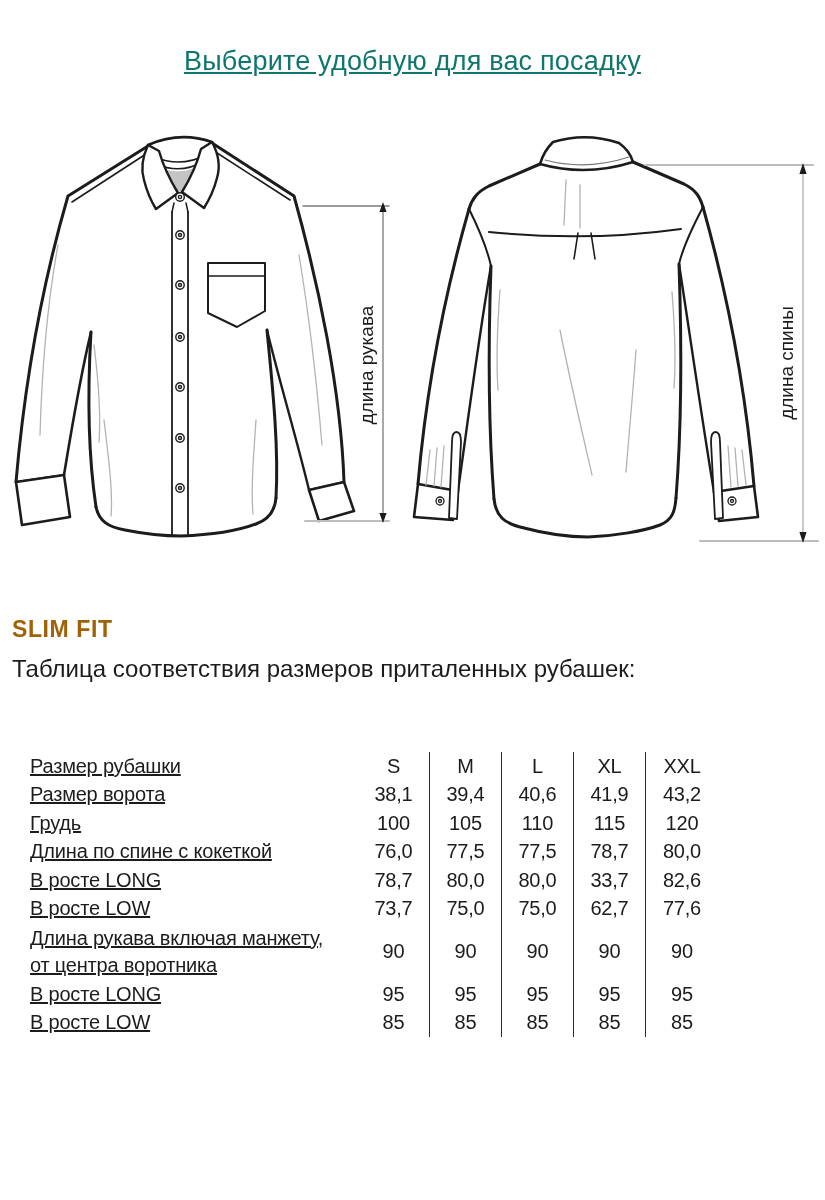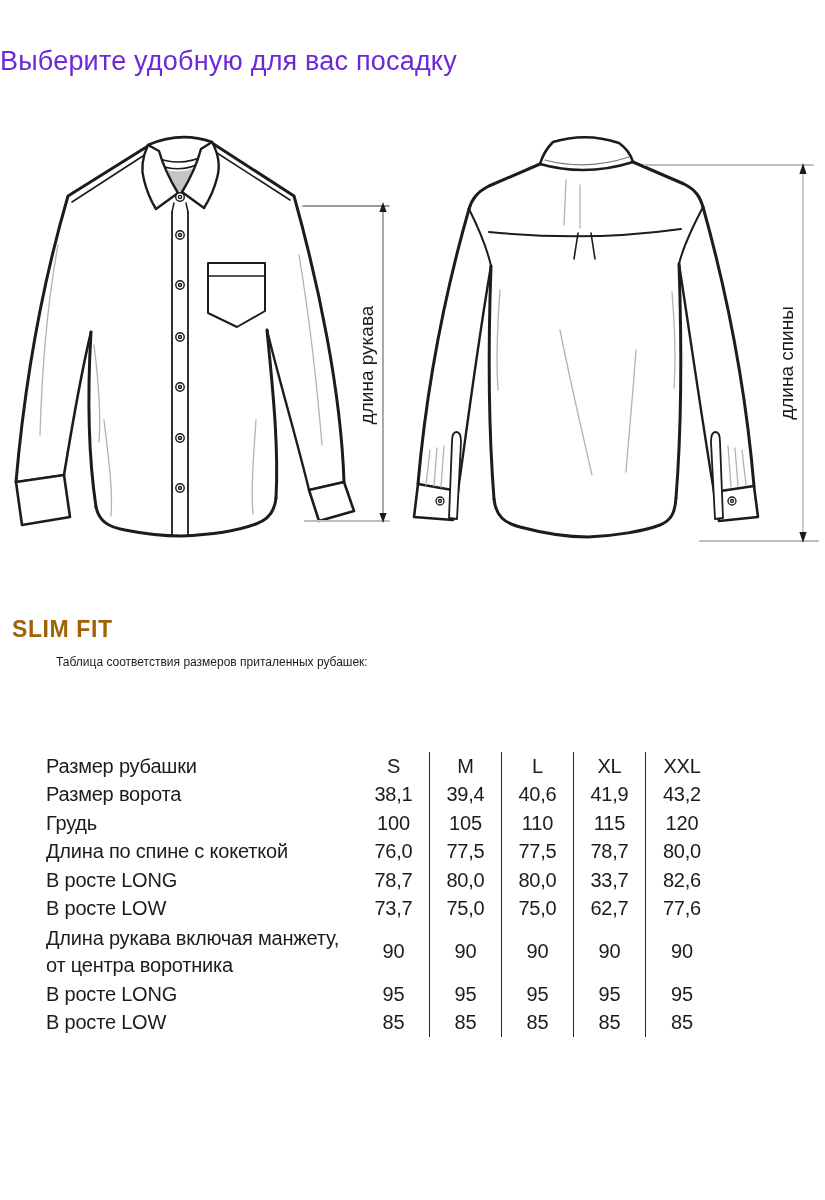--- a/index.html
+++ b/index.html
@@ -7,23 +7,24 @@
   body {
     position:relative;
     width:825px; height:1200px;
     background:#ffffff;
     font-family:"Liberation Sans", sans-serif;
     color:#1c1c1c;
     overflow:hidden;
   }
   .page-title {
     position:absolute; top:46px; left:0; width:825px;
-    text-align:left;
+    text-align:center;
     font-size:27px; letter-spacing:0.2px;
-    color:#6d28d9;
+    color:#0f766e;
+    text-decoration:underline;
   }
   .illustration {
     position:absolute; top:0; left:0;
     width:825px; height:600px;
   }
   .dim-label {
     position:absolute;
     width:140px; height:22px;
     text-align:center;
     font-size:19px; color:#1c1c1c;
@@ -32,39 +33,40 @@
   }
   .dim-label.front { left:297px; top:354px; }
   .dim-label.back  { left:717px; top:352px; }
   .section-heading {
     position:absolute; left:12px; top:616px;
     font-size:23px; font-weight:bold; letter-spacing:0.6px;
     color:#a16207;
   }
   .section-subtitle {
     position:absolute; left:12px; top:655px;
-    font-size:12px; color:#1c1c1c;margin-left:44px;
+    font-size:24px; color:#1c1c1c;
   }
   .size-table {
     position:absolute; left:0; top:752px;
     width:718px;
     font-size:20px; color:#1c1c1c;
     letter-spacing:-0.2px;
   }
   .t-row {
     display:grid;
     grid-template-columns:358px 72px 72px 72px 72px 72px;
     height:28.5px;
   }
   .t-row.tall { height:57px; }
   .t-label {
-    padding-left:46px;
+    padding-left:30px;
     display:flex; flex-direction:column; justify-content:center;
     line-height:27px;
     white-space:nowrap;
+    text-decoration:underline;
   }
   .t-val {
     display:flex; align-items:center; justify-content:center;
     text-align:center;
   }
   .t-val.sep { border-right:1.4px solid #2b2b2b; }
 </style>
 </head>
 <body>
 

